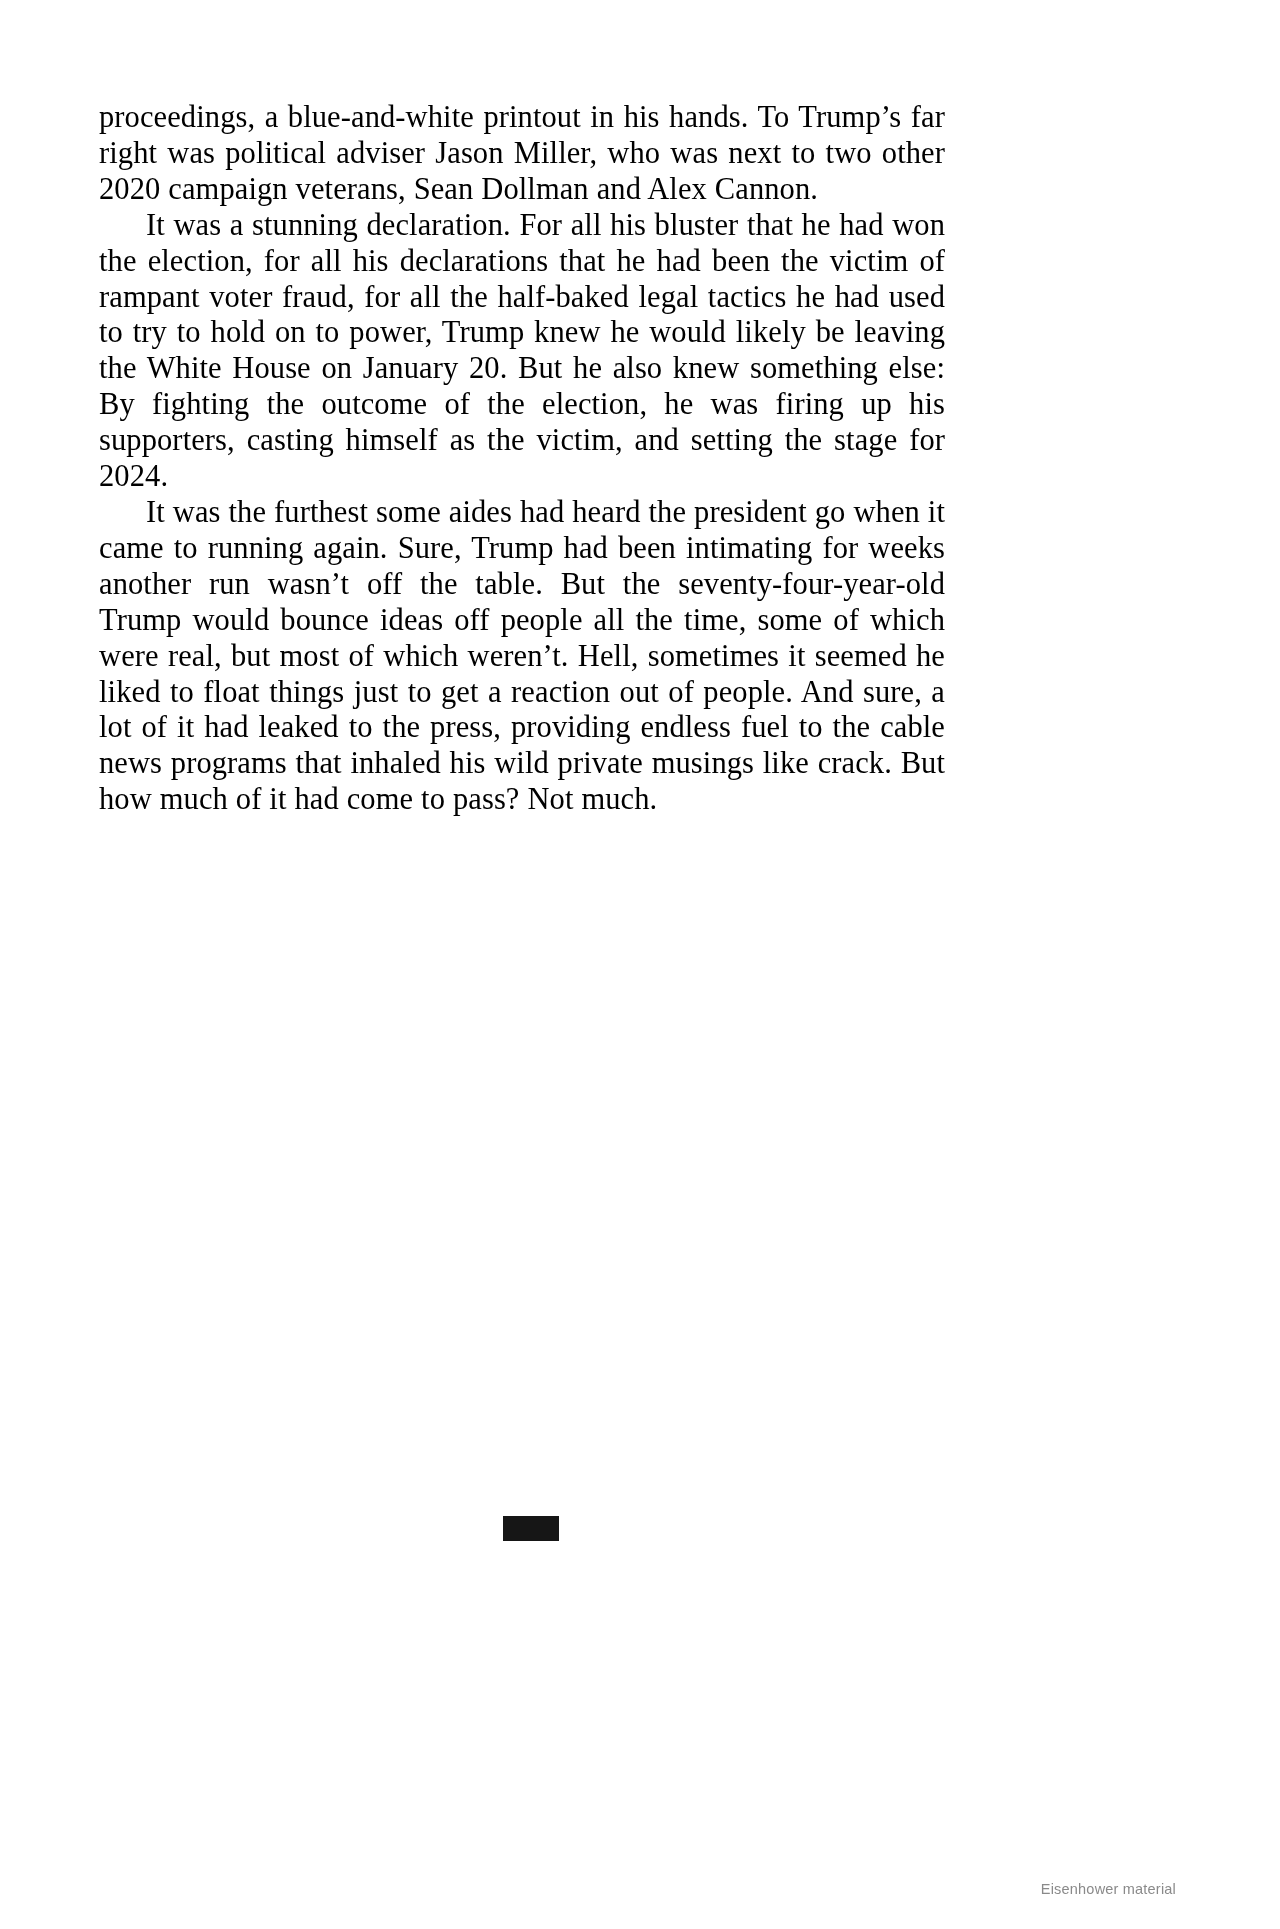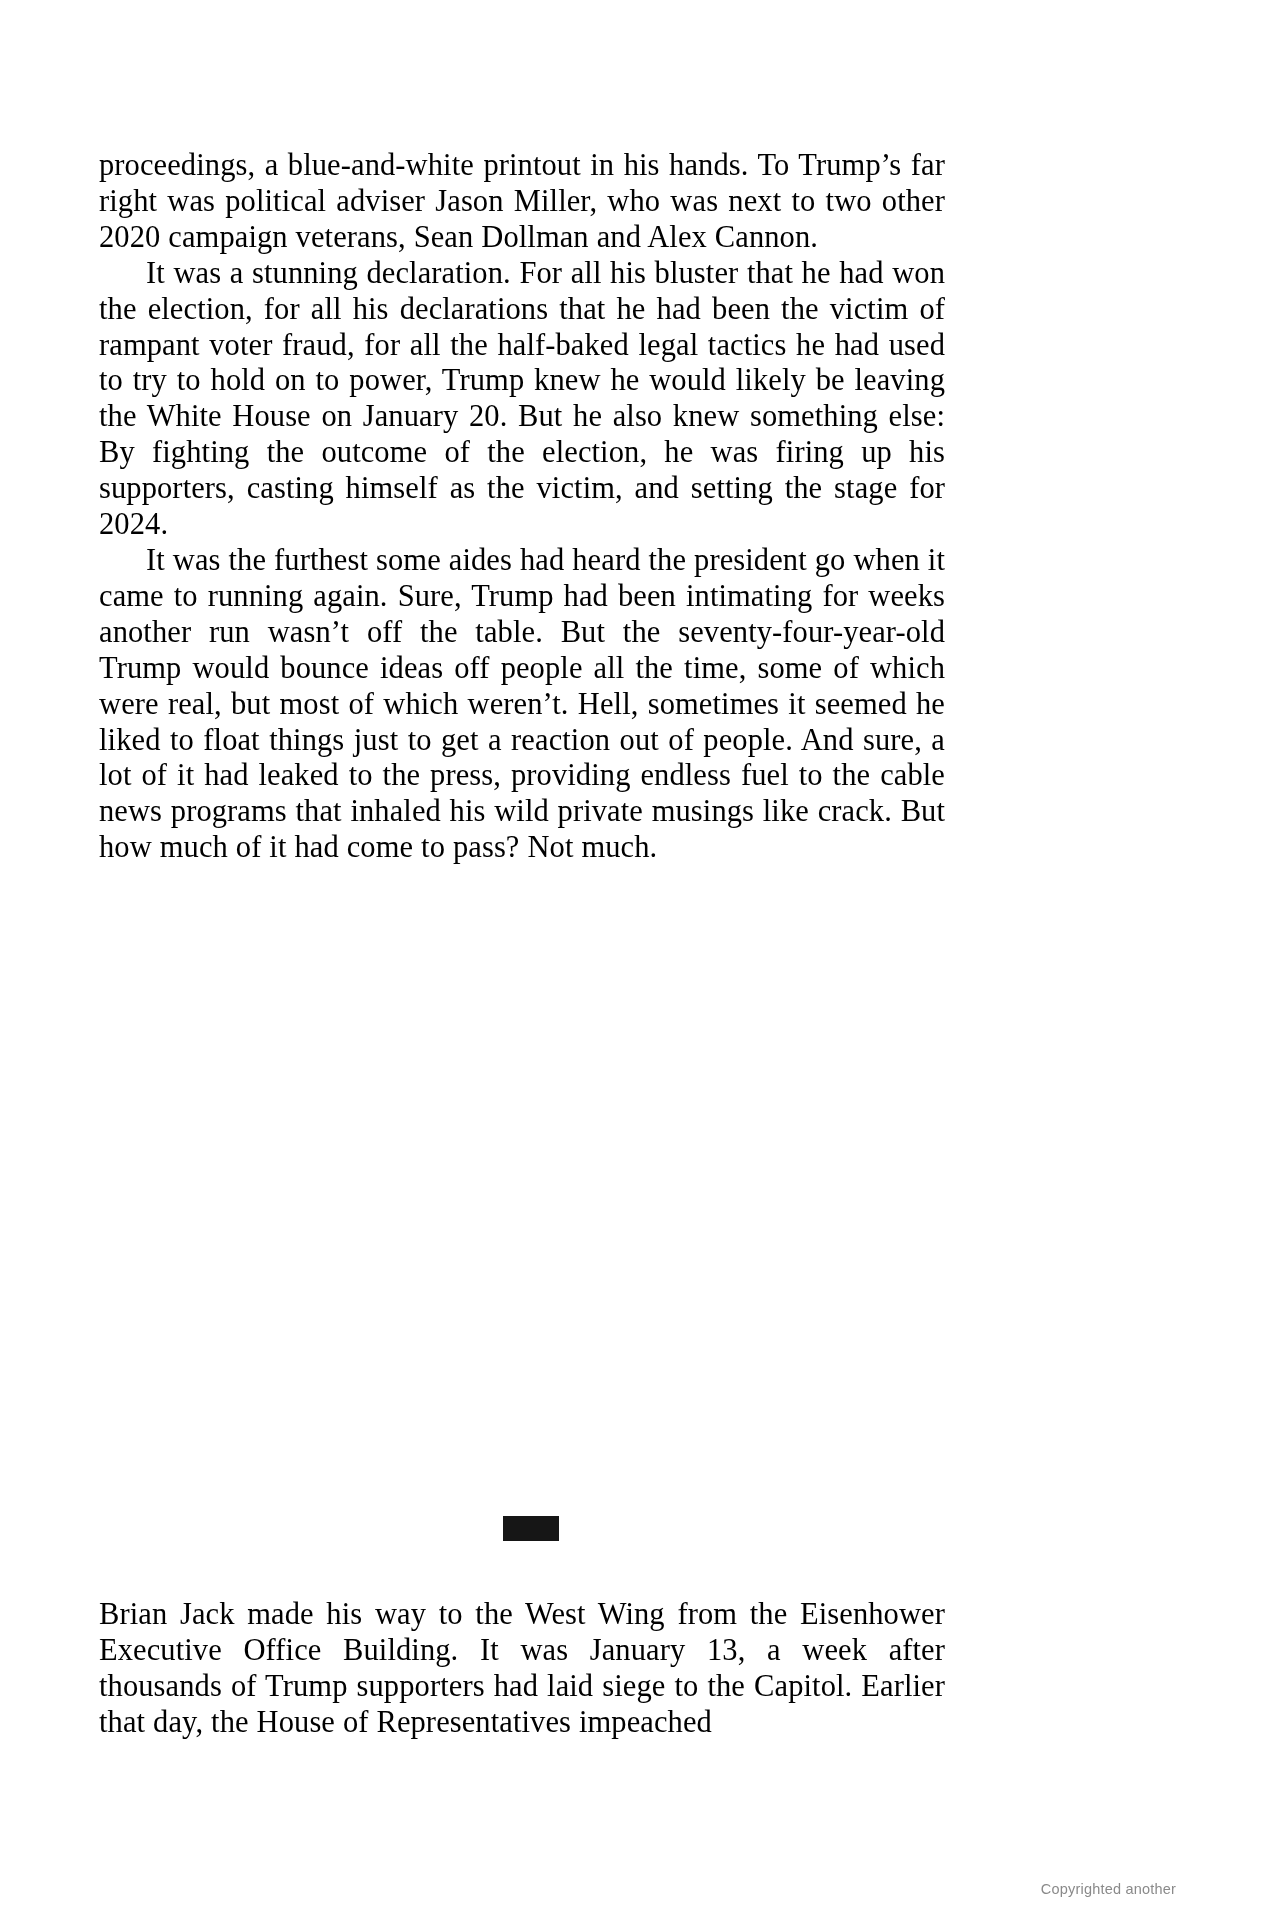--- a/index.html
+++ b/index.html
@@ -23,21 +23,20 @@
     width: 1280px;
     height: 1929px;
     background: #ffffff;
   }
 
   .text-column {
     position: absolute;
     left: 99px;
     top: 100px;
     width: 846px;
-    margin-top: 48px;
   }
 
   p.body-par {
     margin: 0;
     font-size: 30.5px;
     line-height: 35.9px;
     text-align: justify;
     text-justify: inter-word;
     letter-spacing: 0.1px;
     word-spacing: 0.2px;
@@ -93,19 +92,16 @@
   <div class="text-column">
     <p class="body-par">proceedings, a blue-and-white printout in his hands. To Trump’s far right was political adviser Jason Miller, who was next to two other 2020 campaign veterans, Sean Dollman and Alex Cannon.</p>
     <p class="body-par indent">It was a stunning declaration. For all his bluster that he had won the election, for all his declarations that he had been the victim of rampant voter fraud, for all the half-baked legal tactics he had used to try to hold on to power, Trump knew he would likely be leaving the White House on January 20. But he also knew something else: By fighting the outcome of the election, he was firing up his supporters, casting himself as the victim, and setting the stage for 2024.</p>
     <p class="body-par indent">It was the furthest some aides had heard the president go when it came to running again. Sure, Trump had been intimating for weeks another run wasn’t off the table. But the seventy-four-year-old Trump would bounce ideas off people all the time, some of which were real, but most of which weren’t. Hell, sometimes it seemed he liked to float things just to get a reaction out of people. And sure, a lot of it had leaked to the press, providing endless fuel to the cable news programs that inhaled his wild private musings like crack. But how much of it had come to pass? Not much.</p>
   </div>
 
   <div class="section-break-wrap">
     <div class="section-break-bar"></div>
   </div>
 
-  <div class="after-break">
-    <p class="body-par">Brian Jack made his way to the West Wing from the Eisenhower Executive Office Building. It was January 13, a week after thousands of Trump supporters had laid siege to the Capitol. Earlier that day, the House of Representatives impeached</p>
-  </div>
 
-  <div class="footer-note">Copyrighted another</div>
+  <div class="footer-note">Eisenhower material</div>
 
 </div>
 
 </body></html>

